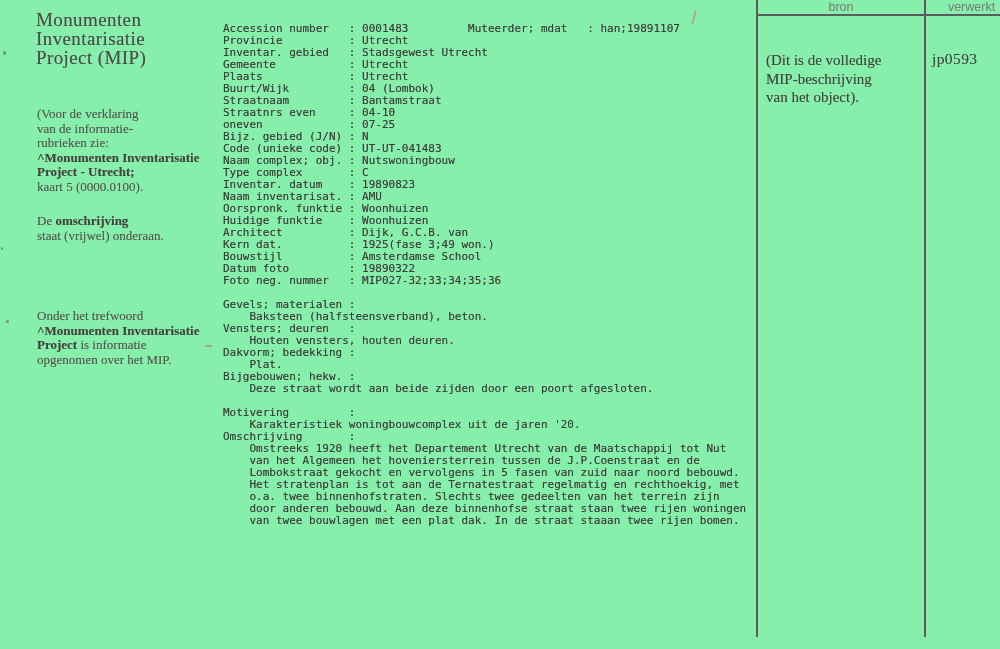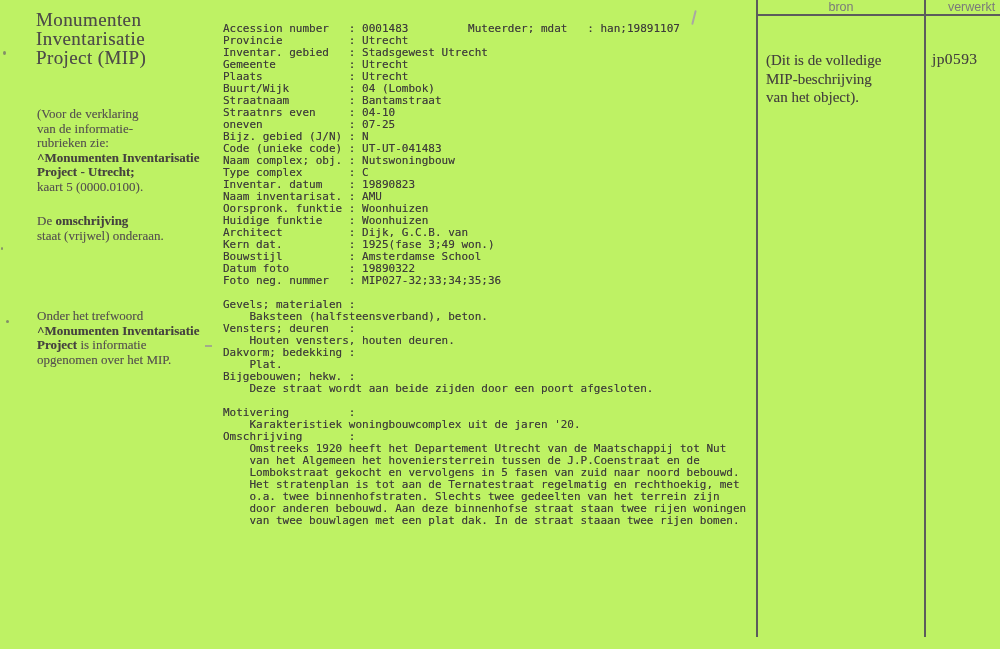--- a/index.html
+++ b/index.html
@@ -1,18 +1,18 @@
 <!DOCTYPE html>
 <html><head>
 <meta charset="utf-8">
 <style>
   html,body{margin:0;padding:0;background:#e8e8e6;}
   #page{
     position:relative;width:1000px;height:649px;margin:0 auto;
-    background:#bef264;overflow:hidden;
+    background:#86efac;overflow:hidden;
     font-family:"Liberation Serif", serif;
   }
   .abs{position:absolute;}
   
   .mip-title{
     left:36px;top:11px;font-size:19px;line-height:18.8px;
     letter-spacing:.4px;color:#4d4b48;white-space:pre-line;
     text-shadow:0 0 .6px rgba(80,78,74,.45);
   }
   .serif-note{

